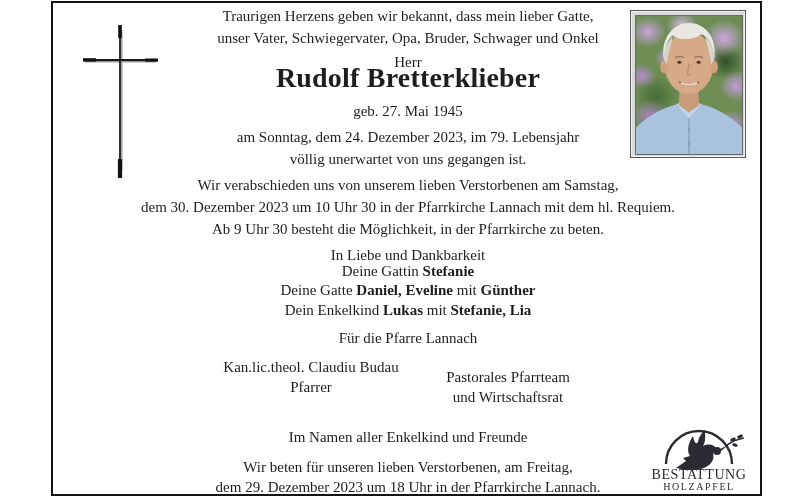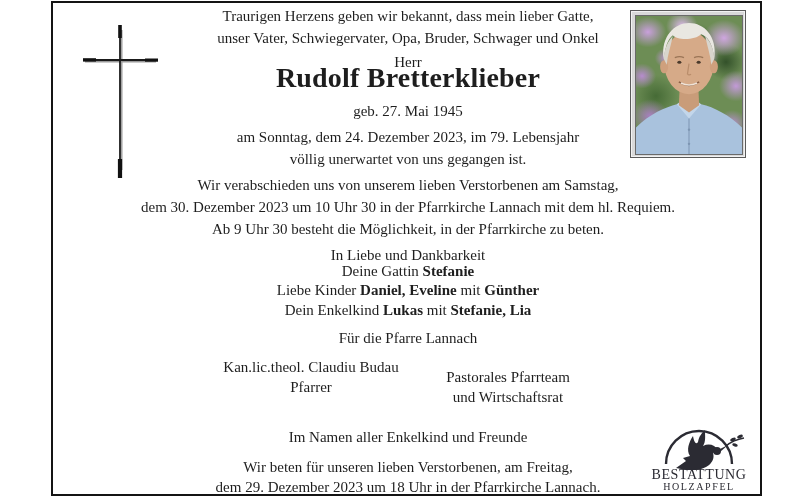--- a/index.html
+++ b/index.html
@@ -109,21 +109,21 @@
   <div class="line" style="top:149px">völlig unerwartet von uns gegangen ist.</div>
 
   <div class="line" style="top:175px">Wir verabschieden uns von unserem lieben Verstorbenen am Samstag,</div>
   <div class="line" style="top:197px">dem 30. Dezember 2023 um 10 Uhr 30 in der Pfarrkirche Lannach mit dem hl. Requiem.</div>
   <div class="line" style="top:219px">Ab 9 Uhr 30 besteht die Möglichkeit, in der Pfarrkirche zu beten.</div>
 
   <div class="line" style="top:245px">In Liebe und Dankbarkeit</div>
 
   <div class="family-block">
       <div class="fline"><span>Deine Gattin </span><span style="font-weight: bold;">Stefanie</span></div>
-      <div class="fline"><span>Liebe Kinder </span><span style="font-weight: bold;">Daniel, Eveline</span><span> mit </span><span style="font-weight: bold;">Günther</span></div>
+      <div class="fline"><span>Deine Gatte </span><span style="font-weight: bold;">Daniel, Eveline</span><span> mit </span><span style="font-weight: bold;">Günther</span></div>
       <div class="fline"><span>Dein Enkelkind </span><span style="font-weight: bold;">Lukas</span><span> mit </span><span style="font-weight: bold;">Stefanie, Lia</span></div>
     </div>
 
   <div class="line" style="top:328px">Für die Pfarre Lannach</div>
 
   <div class="line col-left" style="top:357px">Kan.lic.theol. Claudiu Budau</div>
   <div class="line col-left" style="top:377px">Pfarrer</div>
 
   <div class="line col-right" style="top:367px">Pastorales Pfarrteam</div>
   <div class="line col-right" style="top:387px">und Wirtschaftsrat</div>

